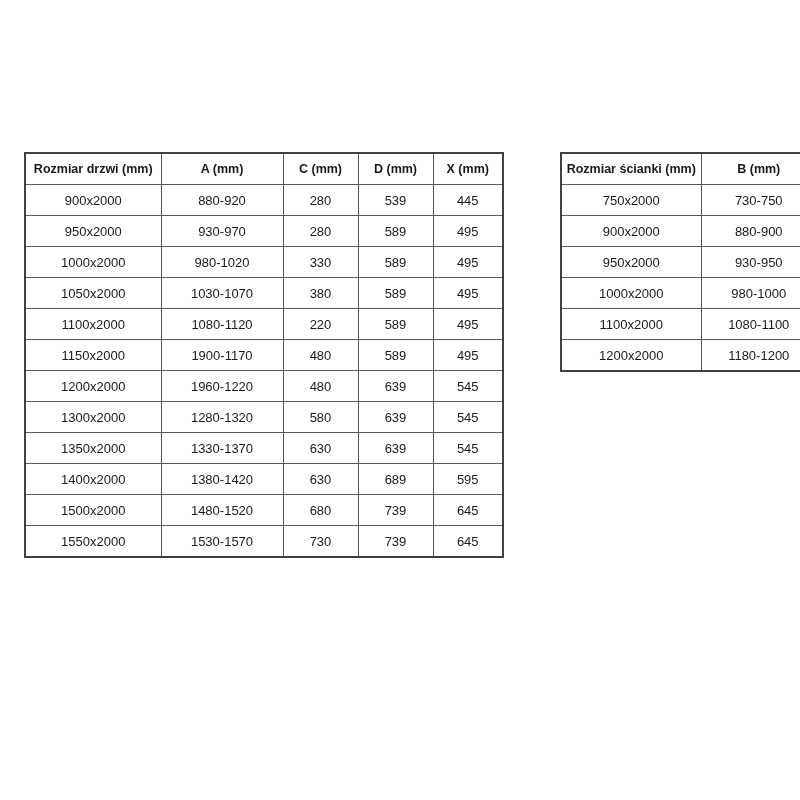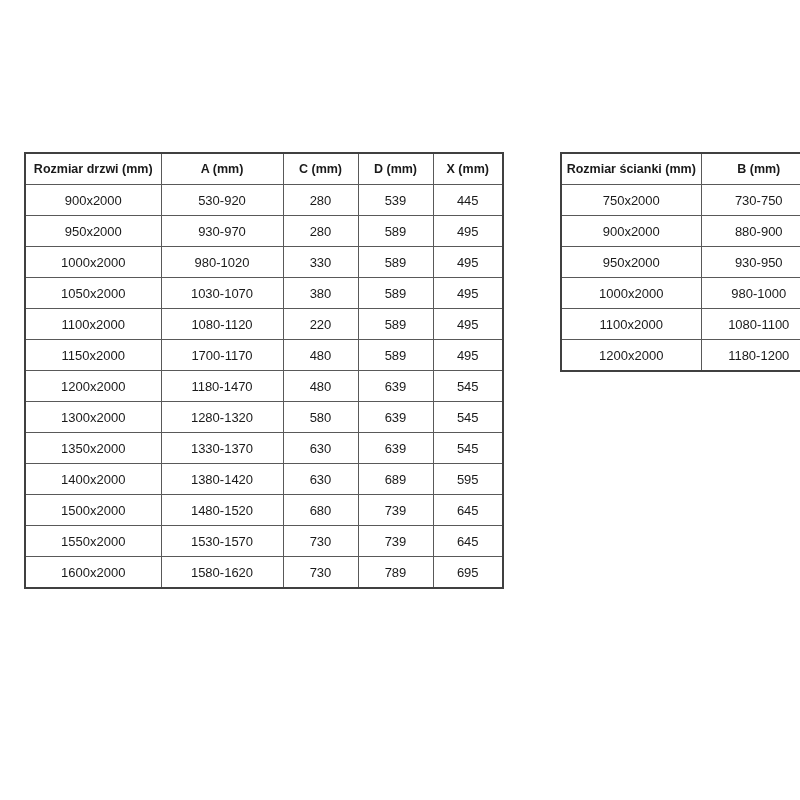--- a/index.html
+++ b/index.html
@@ -67,21 +67,21 @@
           <th>Rozmiar drzwi (mm)</th>
           <th>A (mm)</th>
           <th>C (mm)</th>
           <th>D (mm)</th>
           <th>X (mm)</th>
         </tr>
       </thead>
       <tbody>
         <tr>
           <td>900x2000</td>
-          <td>530-920</td>
+          <td>880-920</td>
           <td>280</td>
           <td>539</td>
           <td>445</td>
         </tr>
         <tr>
           <td>950x2000</td>
           <td>930-970</td>
           <td>280</td>
           <td>589</td>
           <td>495</td>
@@ -102,28 +102,28 @@
         </tr>
         <tr>
           <td>1100x2000</td>
           <td>1080-1120</td>
           <td>220</td>
           <td>589</td>
           <td>495</td>
         </tr>
         <tr>
           <td>1150x2000</td>
-          <td>1700-1170</td>
+          <td>1900-1170</td>
           <td>480</td>
           <td>589</td>
           <td>495</td>
         </tr>
         <tr>
           <td>1200x2000</td>
-          <td>1180-1470</td>
+          <td>1960-1220</td>
           <td>480</td>
           <td>639</td>
           <td>545</td>
         </tr>
         <tr>
           <td>1300x2000</td>
           <td>1280-1320</td>
           <td>580</td>
           <td>639</td>
           <td>545</td>
@@ -148,27 +148,20 @@
           <td>680</td>
           <td>739</td>
           <td>645</td>
         </tr>
         <tr>
           <td>1550x2000</td>
           <td>1530-1570</td>
           <td>730</td>
           <td>739</td>
           <td>645</td>
-        </tr>
-        <tr>
-          <td>1600x2000</td>
-          <td>1580-1620</td>
-          <td>730</td>
-          <td>789</td>
-          <td>695</td>
         </tr>
       </tbody>
     </table>
 
   <table class="spec-table right-table">
       <colgroup>
         <col style="width: 140px;">
         <col style="width: 116px;">
       </colgroup>
       <thead>

